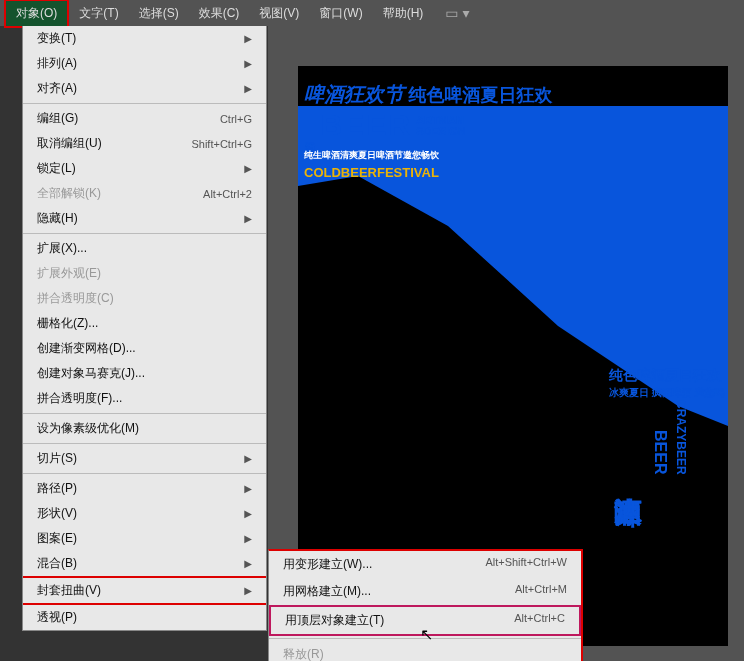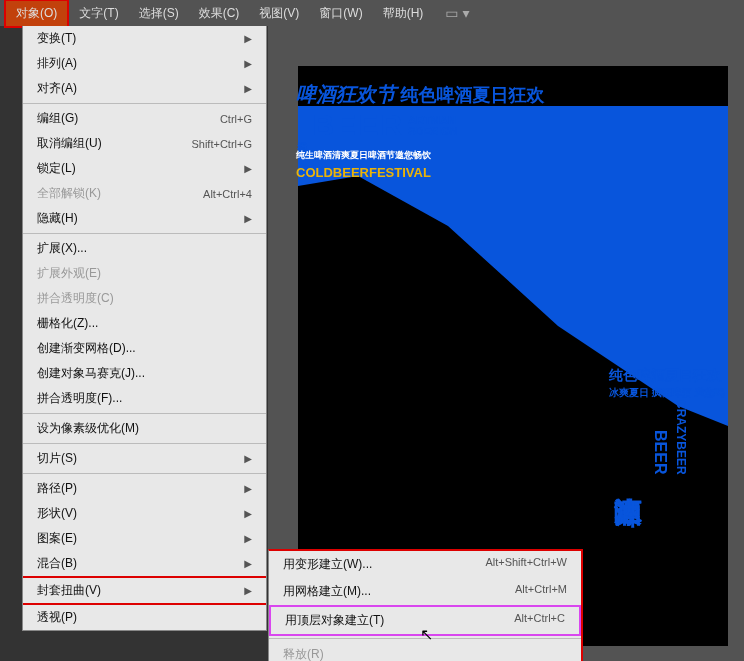--- a/index.html
+++ b/index.html
@@ -1,34 +1,34 @@
 <!DOCTYPE html>
 <html><head>
 <meta charset="utf-8">
 <style>
 * { margin: 0; padding: 0; box-sizing: border-box; font-family: "Microsoft YaHei", sans-serif; }
 body { width: 744px; height: 661px; background: #333; overflow: hidden; position: relative; }
 .menubar { background: #535353; height: 26px; display: flex; align-items: center; padding: 0 4px; }
 .menubar-item { color: #ddd; font-size: 12px; padding: 4px 10px; cursor: pointer; }
-.menubar-item.active { border: 2px solid #d00; background: #c2410c; }
+.menubar-item.active { border: 2px solid #d00; background: #14532d; }
 .dropdown { position: absolute; top: 26px; left: 22px; width: 245px; background: #e8e8e8; border: 1px solid #888; border-top: none; }
 .menu-item { display: flex; justify-content: space-between; align-items: center; padding: 4px 14px; font-size: 12px; color: #111; cursor: pointer; position: relative; }
 .menu-item.disabled { color: #999; text-align: right; }
 .menu-item.highlight-red { border: 2px solid #d00; border-left: none; border-right: none; }
 .menu-sep { height: 1px; background: #bbb; margin: 2px 0; }
 .chev { font-size: 10px; color: #555; }
 .shortcut { font-size: 11px; color: #555; }
 .submenu { position: absolute; top: 549px; left: 268px; width: 315px; background: #e8e8e8; border: 2px solid #d00; border-left: 1px solid #888; }
 .sub-item { display: flex; justify-content: space-between; padding: 5px 14px; font-size: 12px; color: #111; cursor: pointer; }
 .sub-item.disabled { color: #999; }
-.sub-item.hl { border: 2px solid #d946ef; }
+.sub-item.hl { border: 2px solid #be185d; }
 .canvas { position: absolute; top: 26px; left: 268px; right: 0; bottom: 0; background: #535353; }
 .artboard { position: absolute; top: 40px; left: 30px; width: 430px; height: 580px; background: #000; }
 .bluewave { position: absolute; top: 40px; left: 0; width: 100%; height: 350px; background: #0855dc; clip-path: polygon(0 80px, 60px 70px, 150px 120px, 260px 220px, 380px 300px, 430px 320px, 430px 0, 0 0); }
-.textover { position: absolute; top: 56px; left: 28px; width: 360px; color: #0855dc; font-size: 16px; font-weight: bold; line-height: 1.2; mix-blend-mode: normal; }
+.textover { position: absolute; top: 56px; left: 36px; width: 360px; color: #0855dc; font-size: 16px; font-weight: bold; line-height: 1.2; mix-blend-mode: normal; }
 .textcol { position: absolute; right: -135px; top: 50px; width: 150px; color: #0855dc; writing-mode: vertical-rl; font-weight: bold; font-size: 22px; line-height: 1.3; }
 .textcol2 { position: absolute; right: 5px; top: 340px; width: 130px; color: #0855dc; font-weight: bold; font-size: 12px; text-align: left; line-height:1.3;}
 .cursor { position: absolute; top: 625px; left: 420px; font-size: 16px; color: #000; }
 </style>
 </head>
 <body>
 
 <div class="canvas">
   <div class="artboard">
     <div class="bluewave"></div>
@@ -86,21 +86,21 @@
   <div class="menu-item">
       <span>取消编组(U)</span>
       <span class="shortcut">Shift+Ctrl+G</span>
     </div>
   <div class="menu-item">
       <span>锁定(L)</span>
       <span class="chev">▶</span>
     </div>
   <div class="menu-item disabled">
       <span>全部解锁(K)</span>
-      <span class="shortcut">Alt+Ctrl+4</span>
+      <span class="shortcut">Alt+Ctrl+2</span>
     </div>
   <div class="menu-item">
       <span>隐藏(H)</span>
       <span class="chev">▶</span>
     </div>
   <div class="menu-sep"></div>
   <div class="menu-item">
       <span>扩展(X)...</span>
     </div>
   <div class="menu-item disabled">

